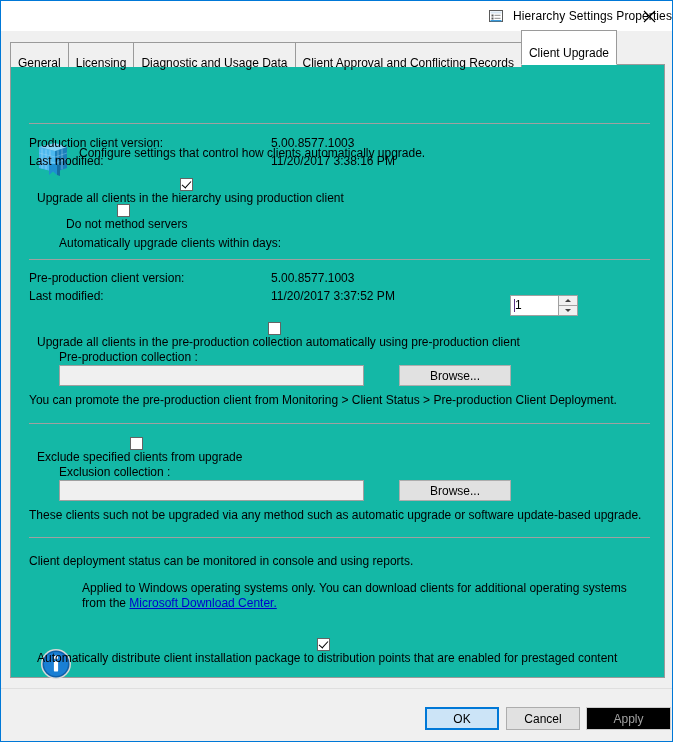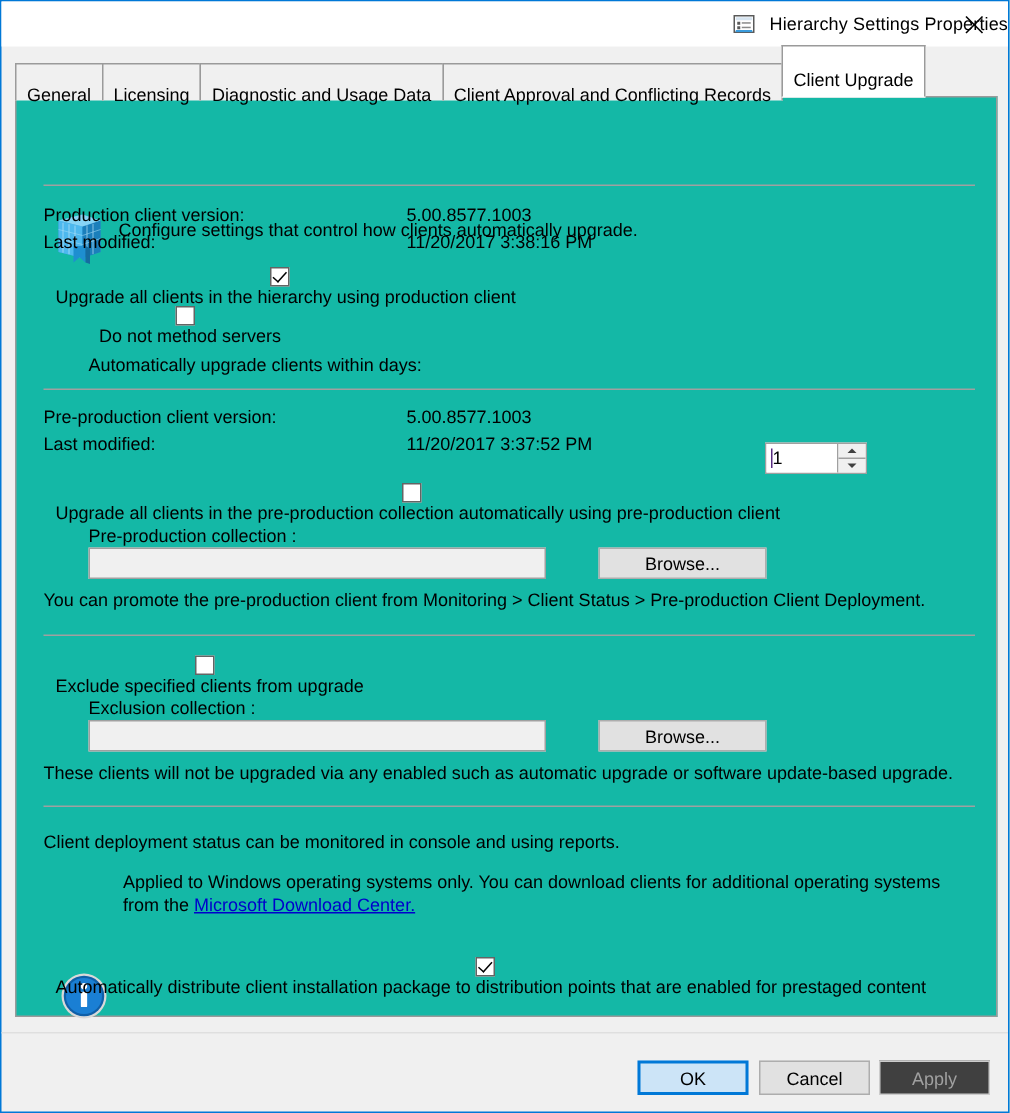--- a/index.html
+++ b/index.html
@@ -252,22 +252,22 @@
     width: 671px; height: 1px;
     background: #dfdfdf;
   }
   #btn-ok {
     left: 424px; top: 706px; width: 74px; height: 23px;
     background: #cce4f7;
     border: 2px solid #0078d7;
   }
   #btn-cancel { left: 505px; top: 706px; width: 74px; height: 23px; }
   #btn-apply {
-    left: 585px; top: 706px; width: 74px; height: 23px;
-    background: #404040;
+    left: 585px; top: 706px; width: 85px; height: 23px;
+    background: #000000;
     border: 1px solid #cccccc;
     color: #a0a0a0;
   }
 </style>
 </head>
 <body>
 
 <div id="window">
 
   <div id="titlebar">
@@ -384,21 +384,21 @@
       <span class="chkbox"></span>
       <span class="chklabel">Exclude specified clients from upgrade</span>
     </div>
 
     <div class="lbl" style="left:48px; top:400px;">Exclusion collection :</div>
 
     <input class="textbox" style="left: 48px; top: 415px; width: 305px; height: 21px;" readonly="" value="">
 
     <button class="btn" style="left:388px; top:415px; width:112px; height:21px;">Browse...</button>
 
-    <div class="lbl" style="left:18px; top:443px;">These clients will not be upgraded via any enabled such as automatic upgrade or software update-based upgrade.</div>
+    <div class="lbl" style="left:18px; top:443px;">These clients such not be upgraded via any method such as automatic upgrade or software update-based upgrade.</div>
 
     <div class="sep" style="top:472px;"></div>
 
     <div class="lbl" style="left:18px; top:489px;">Client deployment status can be monitored in console and using reports.</div>
 
     <span id="info-icon">
       <svg width="32" height="32" viewBox="0 0 32 32">
         <circle cx="16" cy="16" r="15" fill="#d9d9d9"></circle>
         <circle cx="16" cy="16" r="13.5" fill="#0f5fa8"></circle>
         <circle cx="16" cy="16" r="12" fill="#1a7fd4"></circle>

